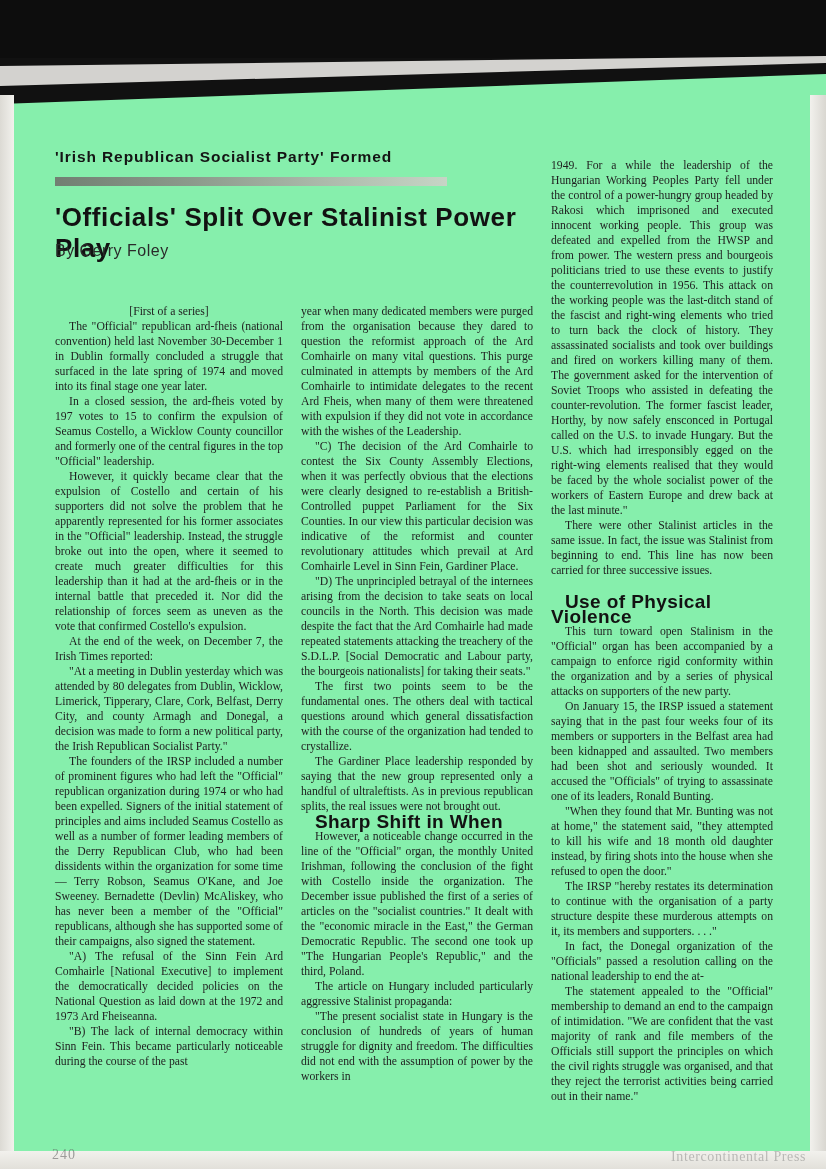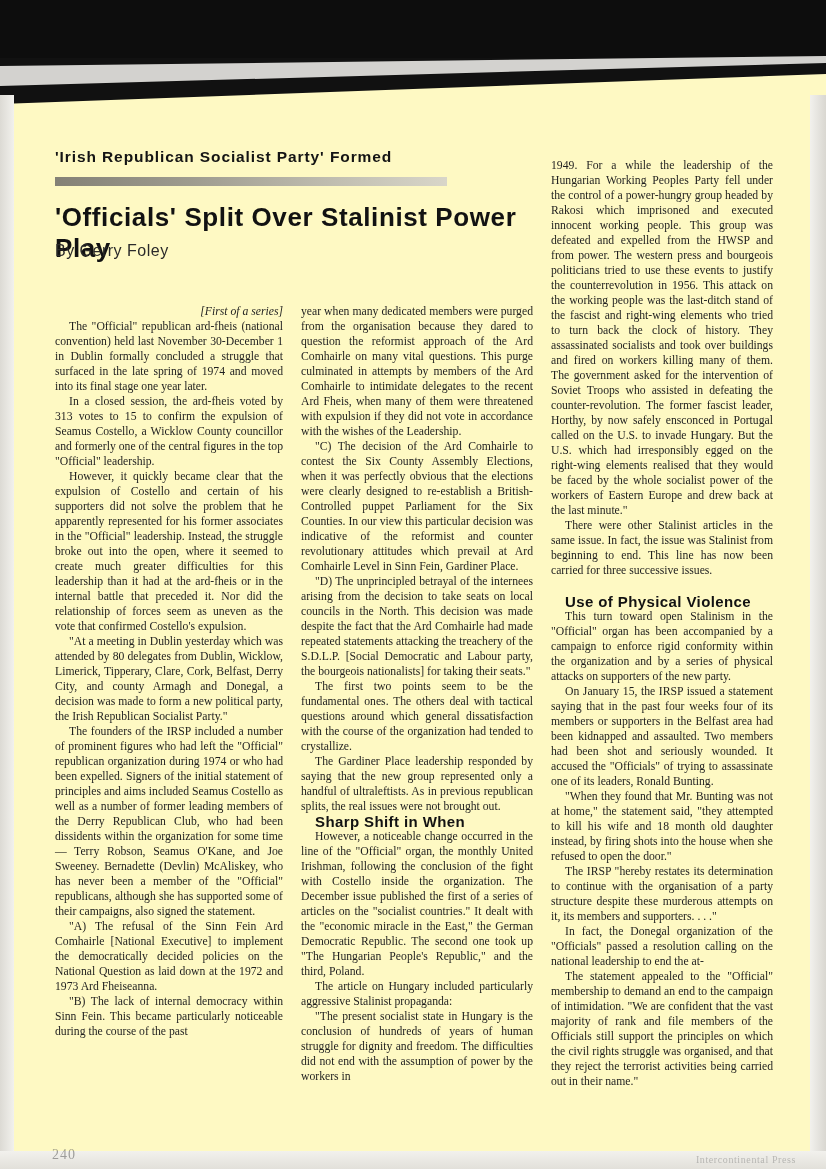--- a/index.html
+++ b/index.html
@@ -4,21 +4,21 @@
 <style>
   html, body {
     margin: 0;
     padding: 0;
     background: #ffffff;
   }
   .page {
     position: relative;
     width: 826px;
     height: 1169px;
-    background: #fef9c3;
+    background: #86efac;
     overflow: hidden;
     font-family: "Liberation Serif", serif;
     color: #1b1b1b;
   }
   
   .scan-top-black {
     position: absolute;
     left: 0; top: 0;
     width: 826px; height: 62px;
     background: #0d0d0d;
@@ -109,47 +109,46 @@
   .col-2 { left: 301px; width: 232px; }
   .col-3 { left: 551px; width: 222px; top: 150px; }
 
   .col p {
     margin: 0 0 0 0;
     text-indent: 14px;
   }
   .col p.noindent { text-indent: 0; }
   .col p.center {
     text-indent: 0;
-    text-align: right;
-    font-style: italic;
+    text-align: center;
   }
   .subhead {
     font-family: "Liberation Sans", sans-serif;
     font-weight: bold;
-    font-size: 15px;
+    font-size: 19px;
     letter-spacing: .4px;
     margin: 12px 0 7px 0;
     text-align: left;
     text-indent: 0;
     color: #121212;
   }
   .col-3 .subhead { margin-top: 16px; }
 
   .page-number {
     position: absolute;
     left: 52px; bottom: 6px;
     font-size: 14px;
     color: #5a5a5a;
     letter-spacing: 1px;
     opacity: .55;
   }
   .folio-right {
     position: absolute;
-    right: 30px; bottom: 4px;
-    font-size: 10px;
+    right: 20px; bottom: 4px;
+    font-size: 14px;
     color: #6a6a6a;
     opacity: .4;
     letter-spacing: .6px;
     margin-top: 48px;
   }
 </style>
 </head>
 <body>
 
 <div class="page">
@@ -162,22 +161,23 @@
   <div class="scan-bottom-edge"></div>
 
   <div class="kicker">'Irish Republican Socialist Party' Formed</div>
   <div class="rule-band"></div>
   <div class="headline">'Officials' Split Over Stalinist Power Play</div>
   <div class="byline">By Gerry Foley</div>
 
   <div class="col col-1">
     <p class="center">[First of a series]</p>
     <p>The "Official" republican ard-fheis (national convention) held last November 30-December 1 in Dublin formally concluded a struggle that surfaced in the late spring of 1974 and moved into its final stage one year later.</p>
-    <p>In a closed session, the ard-fheis voted by 313 votes to 15 to confirm the expulsion of Seamus Costello, a Wicklow County councillor and formerly one of the central figures in the top "Official" leadership.</p>
+    <p>In a closed session, the ard-fheis voted by 197 votes to 15 to confirm the expulsion of Seamus Costello, a Wicklow County councillor and formerly one of the central figures in the top "Official" leadership.</p>
     <p>However, it quickly became clear that the expulsion of Costello and certain of his supporters did not solve the problem that he apparently represented for his former associates in the "Official" leadership. Instead, the struggle broke out into the open, where it seemed to create much greater difficulties for this leadership than it had at the ard-fheis or in the internal battle that preceded it. Nor did the relationship of forces seem as uneven as the vote that confirmed Costello's expulsion.</p>
+    <p>At the end of the week, on December 7, the Irish Times reported:</p>
     <p>"At a meeting in Dublin yesterday which was attended by 80 delegates from Dublin, Wicklow, Limerick, Tipperary, Clare, Cork, Belfast, Derry City, and county Armagh and Donegal, a decision was made to form a new political party, the Irish Republican Socialist Party."</p>
     <p>The founders of the IRSP included a number of prominent figures who had left the "Official" republican organization during 1974 or who had been expelled. Signers of the initial statement of principles and aims included Seamus Costello as well as a number of former leading members of the Derry Republican Club, who had been dissidents within the organization for some time— Terry Robson, Seamus O'Kane, and Joe Sweeney. Bernadette (Devlin) McAliskey, who has never been a member of the "Official" republicans, although she has supported some of their campaigns, also signed the statement.</p>
     <p>"A) The refusal of the Sinn Fein Ard Comhairle [National Executive] to implement the democratically decided policies on the National Question as laid down at the 1972 and 1973 Ard Fheiseanna.</p>
     <p>"B) The lack of internal democracy within Sinn Fein. This became particularly noticeable during the course of the past</p>
   </div>
 
   <div class="col col-2">
     <p class="noindent">year when many dedicated members were purged from the organisation because they dared to question the reformist approach of the Ard Comhairle on many vital questions. This purge culminated in attempts by members of the Ard Comhairle to intimidate delegates to the recent Ard Fheis, when many of them were threatened with expulsion if they did not vote in accordance with the wishes of the Leadership.</p>
     <p>"C) The decision of the Ard Comhairle to contest the Six County Assembly Elections, when it was perfectly obvious that the elections were clearly designed to re-establish a British-Controlled puppet Parliament for the Six Counties. In our view this particular decision was indicative of the reformist and counter revolutionary attitudes which prevail at Ard Comhairle Level in Sinn Fein, Gardiner Place.</p>
     <p>"D) The unprincipled betrayal of the internees arising from the decision to take seats on local councils in the North. This decision was made despite the fact that the Ard Comhairle had made repeated statements attacking the treachery of the S.D.L.P. [Social Democratic and Labour party, the bourgeois nationalists] for taking their seats."</p>

